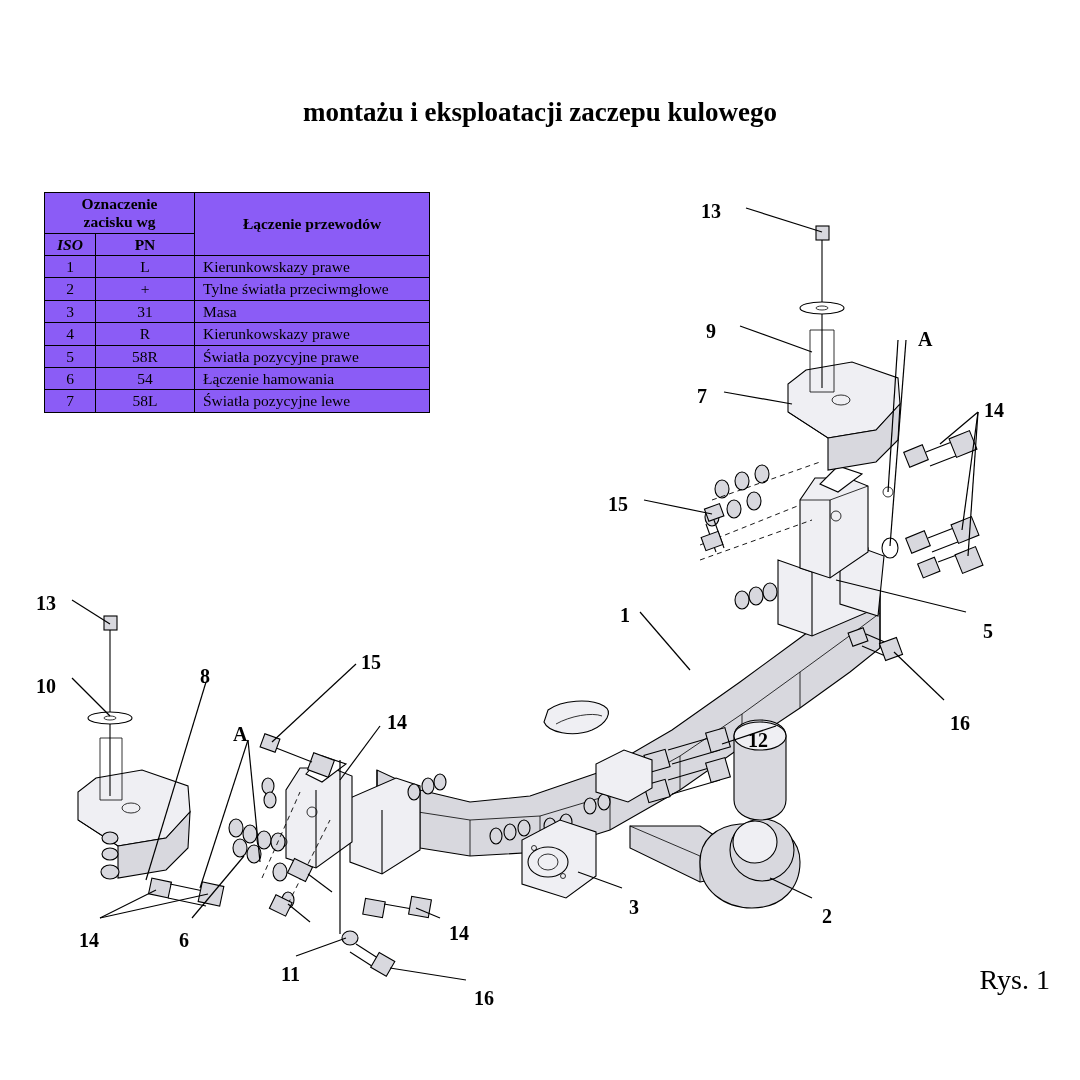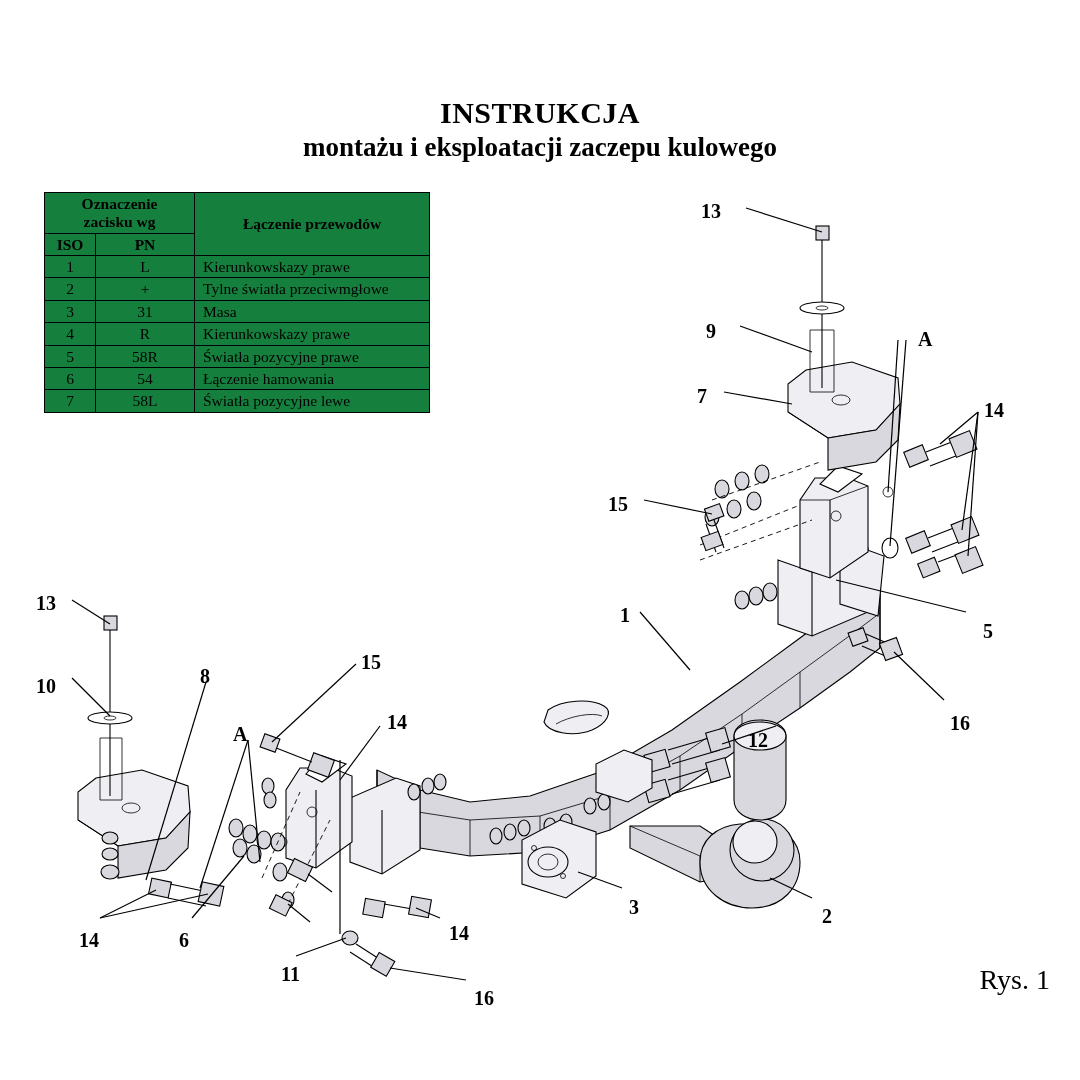--- a/index.html
+++ b/index.html
@@ -40,41 +40,41 @@
     margin-top: 0;
   }
 
   
   .wire-table {
     position: absolute;
     left: 44px;
     top: 192px;
     width: 386px;
     border-collapse: collapse;
-    background: #15803d;
+    background: #8b5cf6;
     font-size: 15.5px;
   }
   .wire-table td, .wire-table th {
     border: 1px solid #000;
     padding: 1px 4px;
     font-weight: normal;
     text-align: center;
     line-height: 1.25;
     height: 19px;
   }
   .wire-table .hdr-left {
     width: 132px;
     font-weight: bold;
     line-height: 1.15;
     padding: 2px 2px;
   }
   .wire-table .hdr-right {
     font-weight: bold;
   }
-  .wire-table .iso-col { width: 42px; font-weight: bold; }
+  .wire-table .iso-col { width: 42px; font-weight: bold; font-style: italic; }
   .wire-table .pn-col { width: 90px; font-weight: bold; }
   .wire-table .c-iso { width: 42px; }
   .wire-table .c-pn { width: 90px; }
   .wire-table .c-desc { text-align: left; padding-left: 8px; }
 
   
   .fig-caption {
     position: absolute;
     right: 30px;
     bottom: 84px;
@@ -105,21 +105,20 @@
   #drawing .filllight { fill: #efeff3; stroke: #000; stroke-width: 1.1; }
   #drawing .fillwhite { fill: #ffffff; stroke: #000; stroke-width: 1.1; }
   #drawing .leader { fill: none; stroke: #000; stroke-width: 1.2; }
 </style>
 </head>
 <body>
 
 <div id="page">
 
   <div class="title-block">
-    <div class="title-main">INSTRUKCJA</div>
     <div class="title-sub">montażu i eksploatacji zaczepu kulowego</div>
   </div>
 
   <table class="wire-table">
     <tbody>
       <tr>
         <td class="hdr-left" colspan="2">
           <span>Oznaczenie</span><br>
           <span>zacisku wg</span>
         </td>

